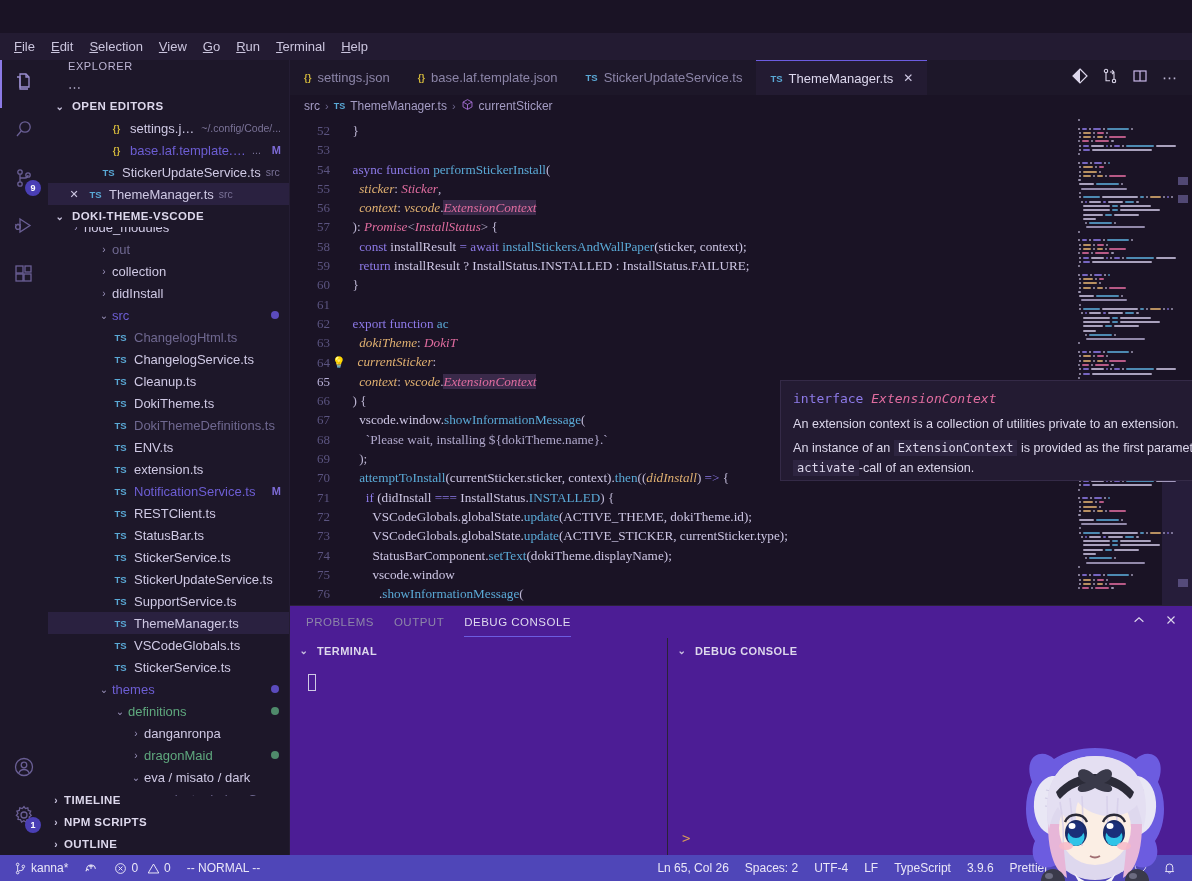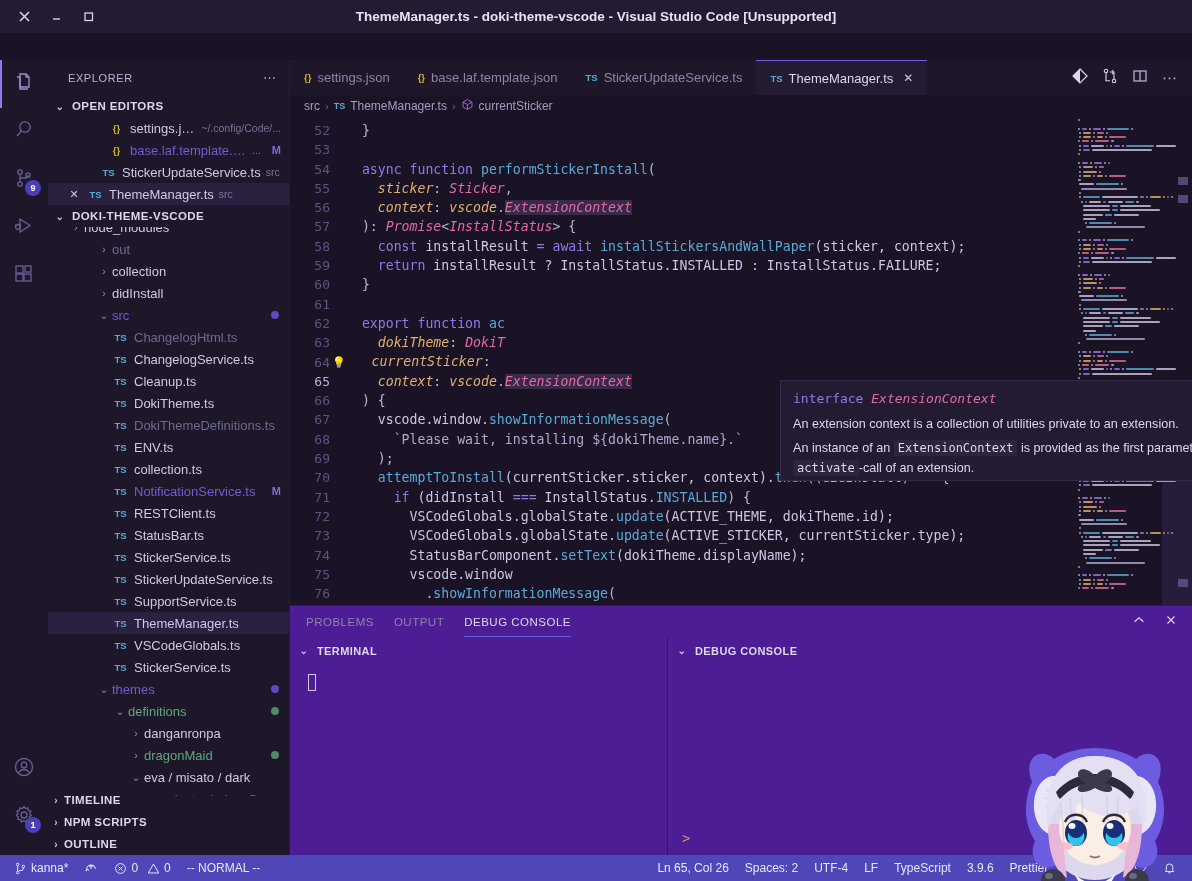--- a/index.html
+++ b/index.html
@@ -71,22 +71,23 @@
     padding: 0 4px;
   }
 
   
   .sidebar {
     position: absolute; top: 60px; left: 48px; width: 242px; height: 795px;
     background: #1d1729; overflow: hidden;
     border-right: 1px solid #241d33;
   }
   .sb-header {
-    height: 35px; display: flex; align-items: center; justify-content: space-between;
+    height: 35px; display: flex; justify-content: space-between;
     padding: 0 12px 0 20px;
+    flex-direction: column;
   }
   .sb-header-title { color: #bdb6d4; font-size: 11px; letter-spacing: .6px; }
   .sb-dots { color: #bdb6d4; font-size: 13px; letter-spacing: 1px; }
 
   .sec-row {
     height: 22px; display: flex; align-items: center; gap: 4px;
     padding-left: 4px; color: #ddd8ec; font-size: 11.5px; font-weight: bold;
     letter-spacing: .4px;
   }
   .chev { width: 16px; display: flex; align-items: center; justify-content: center; color: #ccc6e0; font-size: 10px; }
@@ -162,21 +163,21 @@
   
   .code-wrap {
     position: absolute; top: 57px; left: 0; width: 902px; height: 488px;
     overflow: hidden; background: #1a1325;
   }
   .code-lines {
     position: absolute; top: 4px; left: 0;
     font-family: "DejaVu Sans Mono", monospace; font-size: 13.2px; line-height: 19.3px;
     white-space: pre;
   }
-  .cl { height: 19.3px; display: flex; align-items: center; }
+  .cl { height: 19.3px; display: flex; align-items: center; font-family: Liberation Serif, serif; }
   .lno {
     width: 56px; text-align: right; padding-right: 16px;
     color: #5b5480; font-size: 13px; flex: none;
   }
   .lno.cur { color: #b9b1d8; }
   .ctext { color: #cdc6e4; }
 
   
   .t-kw    { color: #8d7ae8; }
   .t-fn    { color: #5aa9d6; }
@@ -264,41 +265,31 @@
   .sb-left { display: flex; align-items: center; gap: 0px; padding-left: 6px; }
   .sb-right { margin-left: auto; display: flex; align-items: center; gap: 0px; padding-right: 8px; }
   .sb-item { display: flex; align-items: center; gap: 4px; padding: 0 8px; height: 26px; white-space: nowrap; }
   .sb-item svg { display: block; }
 </style>
 </head>
 <body>
 
 <div id="app">
 
-  <div class="titlebar">
-    <div class="win-btns">
-      <div class="win-btn">
-        <svg width="13" height="13" viewBox="0 0 13 13">
-            <path d="M2 2 L11 11 M11 2 L2 11" stroke="#d7d2e8" stroke-width="1.6" fill="none"></path>
-          </svg>
-      </div>
-      <div class="win-btn">
-        <svg width="13" height="13" viewBox="0 0 13 13">
-            <path d="M3 9 L10 9" stroke="#d7d2e8" stroke-width="1.4" fill="none"></path>
-          </svg>
-      </div>
-      <div class="win-btn">
-        <svg width="13" height="13" viewBox="0 0 13 13">
-            <rect x="3" y="3" width="7.5" height="7.5" stroke="#d7d2e8" stroke-width="1.3" fill="none"></rect>
-          </svg>
-      </div>
-    </div>
-    <div class="title-text">ThemeManager.ts - doki-theme-vscode - Visual Studio Code [Unsupported]</div>
+
+  <div class="menubar">
+    <div class="menu-item"><u>F</u><span></span>ile</div>
+    <div class="menu-item"><u>E</u>dit</div>
+    <div class="menu-item"><u>S</u>election</div>
+    <div class="menu-item"><u>V</u>iew</div>
+    <div class="menu-item"><u>G</u>o</div>
+    <div class="menu-item"><u>R</u>un</div>
+    <div class="menu-item"><u>T</u>erminal</div>
+    <div class="menu-item"><u>H</u>elp</div>
   </div>
-
 
   <div class="activitybar">
     <div class="act-icon active">
       <span>
         <svg width="24" height="24" viewBox="0 0 24 24" fill="none" stroke="currentColor" stroke-width="1.3">
           <path d="M8 4 h6 l3 3 v10 h-9 z"></path>
             <path d="M5 7 h3 v12 h8"></path>
             <path d="M14 4 v3 h3"></path>
         </svg>
       </span>
@@ -447,21 +438,21 @@
       <div class="file-row" style="padding-left:64px">
         <span class="ficon ts-icon">TS</span>
         <span class="fname muted">DokiThemeDefinitions.ts</span>
       </div>
       <div class="file-row" style="padding-left:64px">
         <span class="ficon ts-icon">TS</span>
         <span class="fname">ENV.ts</span>
       </div>
       <div class="file-row" style="padding-left:64px">
         <span class="ficon ts-icon">TS</span>
-        <span class="fname">collection.ts</span>
+        <span class="fname">extension.ts</span>
       </div>
       <div class="file-row" style="padding-left:64px">
         <span class="ficon ts-icon">TS</span>
         <span class="fname purple-txt">NotificationService.ts</span>
         <span class="fmod">M</span>
       </div>
       <div class="file-row" style="padding-left:64px">
         <span class="ficon ts-icon">TS</span>
         <span class="fname">RESTClient.ts</span>
       </div>

